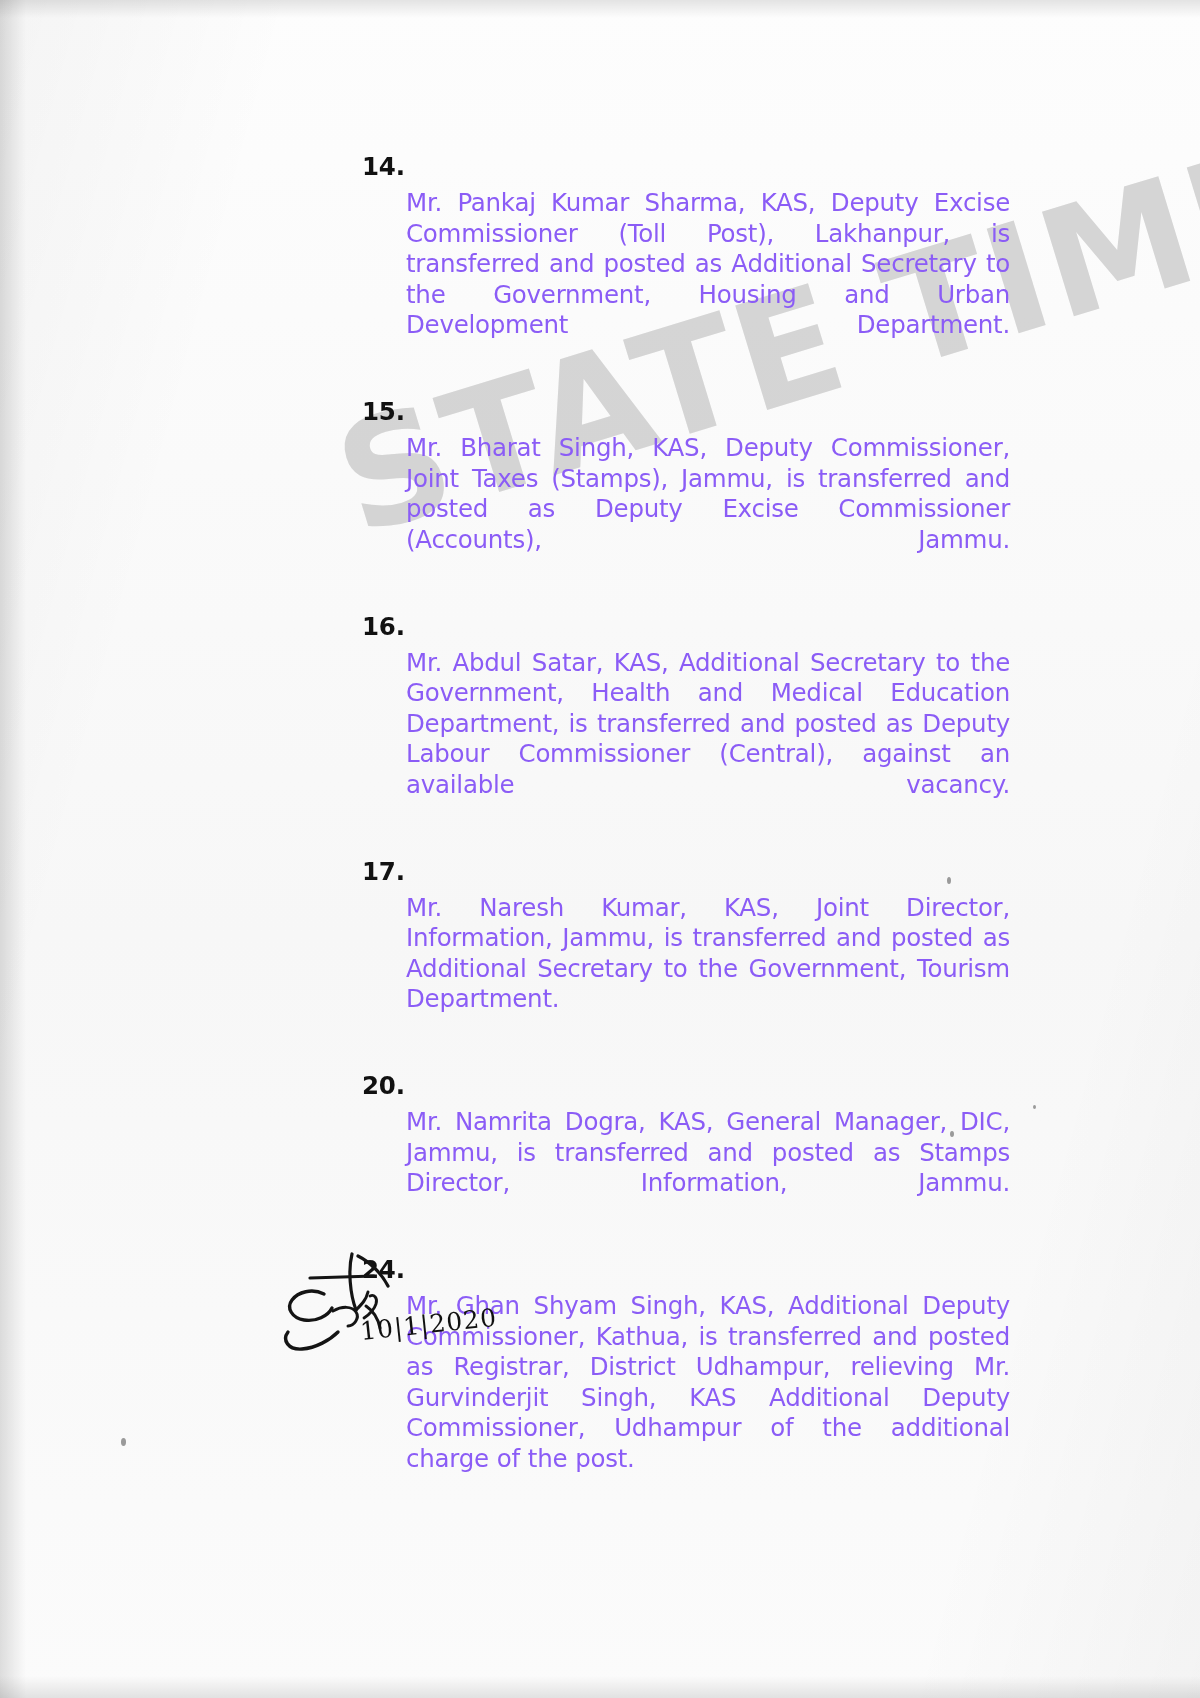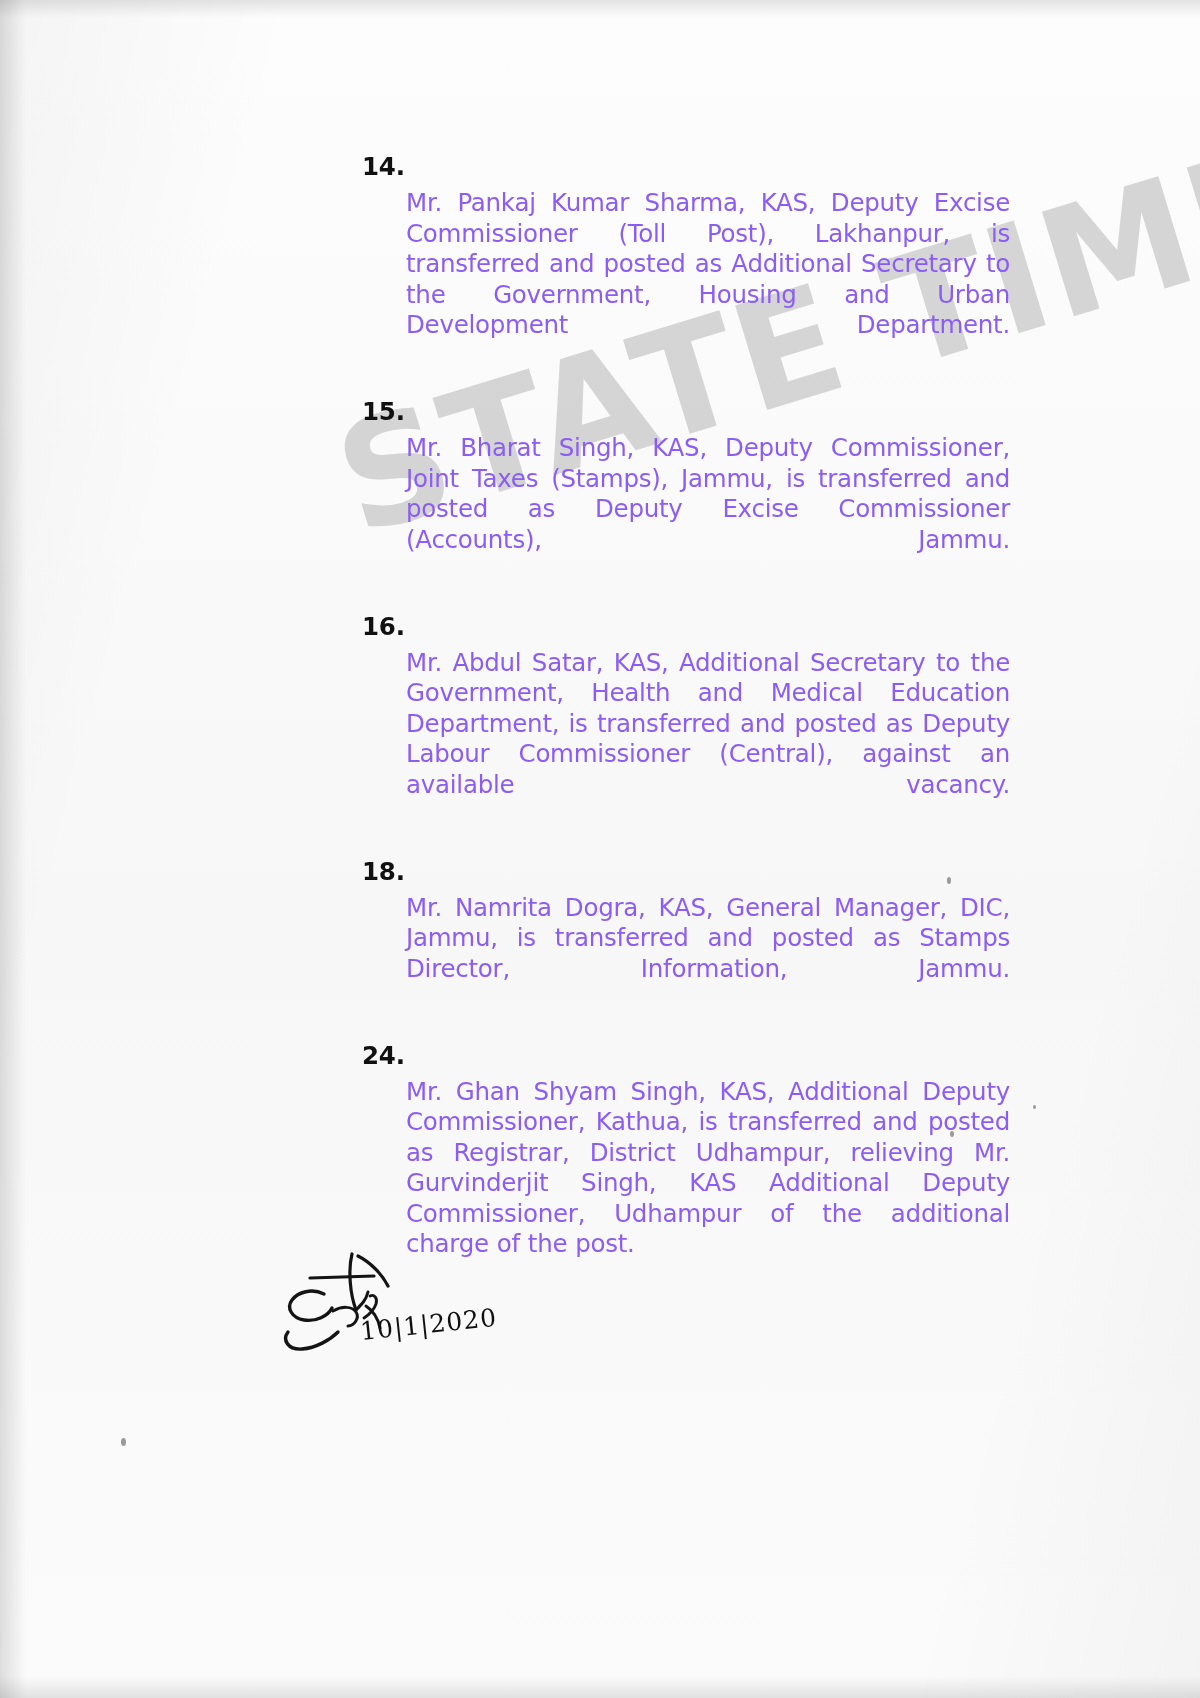--- a/index.html
+++ b/index.html
@@ -152,24 +152,28 @@
     <div class="item">
       <div class="item-number">15.</div>
       <div class="item-body">Mr. Bharat Singh, KAS, Deputy Commissioner, Joint Taxes (Stamps), Jammu, is transferred and posted as Deputy Excise Commissioner (Accounts), Jammu.</div>
     </div>
 
     <div class="item">
       <div class="item-number">16.</div>
       <div class="item-body">Mr. Abdul Satar, KAS, Additional Secretary to the Government, Health and Medical Education Department, is transferred and posted as Deputy Labour Commissioner (Central), against an available vacancy.</div>
     </div>
 
-
-
-    <div class="item">
-      <div class="item-number">18.</div>
+    <div class="item">
+      <div class="item-number">17.</div>
+      <div class="item-body">Mr. Naresh Kumar, KAS, Joint Director, Information, Jammu, is transferred and posted as Additional Secretary to the Government, Tourism Department.</div>
+    </div>
+
+
+    <div class="item">
+      <div class="item-number">20.</div>
       <div class="item-body">Mr. Namrita Dogra, KAS, General Manager, DIC, Jammu, is transferred and posted as Stamps Director, Information, Jammu.</div>
     </div>
 
 
     <div class="item last">
       <div class="item-number">24.</div>
       <div class="item-body">Mr. Ghan Shyam Singh, KAS, Additional Deputy Commissioner, Kathua, is transferred and posted as Registrar, District Udhampur, relieving Mr. Gurvinderjit Singh, KAS Additional Deputy Commissioner, Udhampur of the additional charge of the post.</div>
     </div>
 
   </div>

